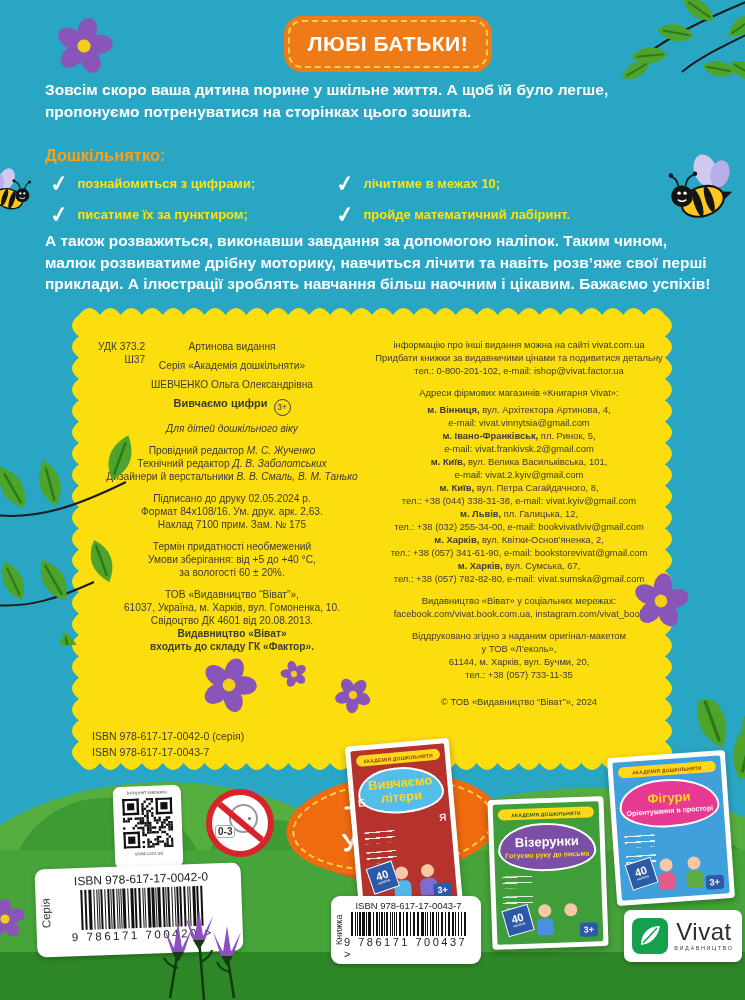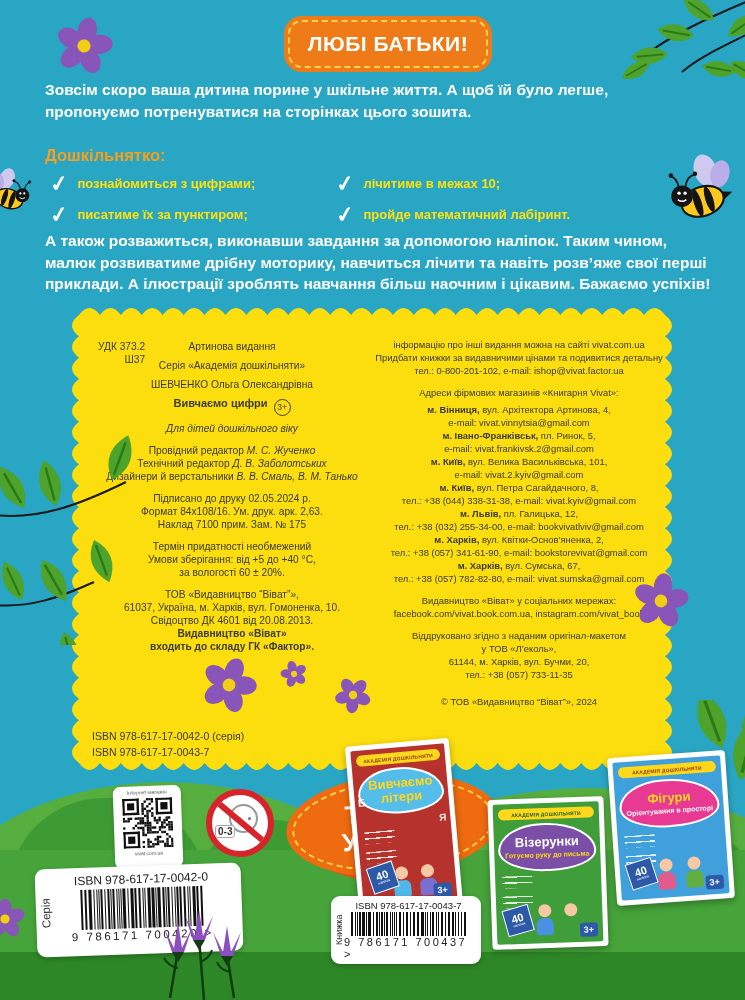--- a/index.html
+++ b/index.html
@@ -775,14 +775,25 @@
     <g fill="#143c14">
       <path d="M24 44 L36 44 L30 54 Z"></path>
         <path d="M45 32 L57 32 L51 42 Z"></path>
         <path d="M73 48 L85 48 L79 58 Z"></path>
     </g>
   </svg>
   <svg class="decor" style="left:-16px;top:898px;width:42px;height:42px;z-index:9" viewBox="-50 -50 100 100">
     <use href="#flowerg"></use>
   </svg>
 
+  <div class="logo">
+    <svg width="36" height="36" viewBox="0 0 36 36">
+      <rect width="36" height="36" rx="8" fill="#169f4d"></rect>
+      <path d="M9 27 C9 15 17 8 28 8 C26 19 19 26 9 27 Z" fill="#fff"></path>
+      <path d="M11 25 C15 21 21 14 25 10" stroke="#169f4d" stroke-width="1.6" fill="none"></path>
+    </svg>
+    <div class="word">
+      <div class="name">Vivat</div>
+      <div class="sub">ВИДАВНИЦТВО</div>
+    </div>
+  </div>
 
 </div>
 
 </body></html>

